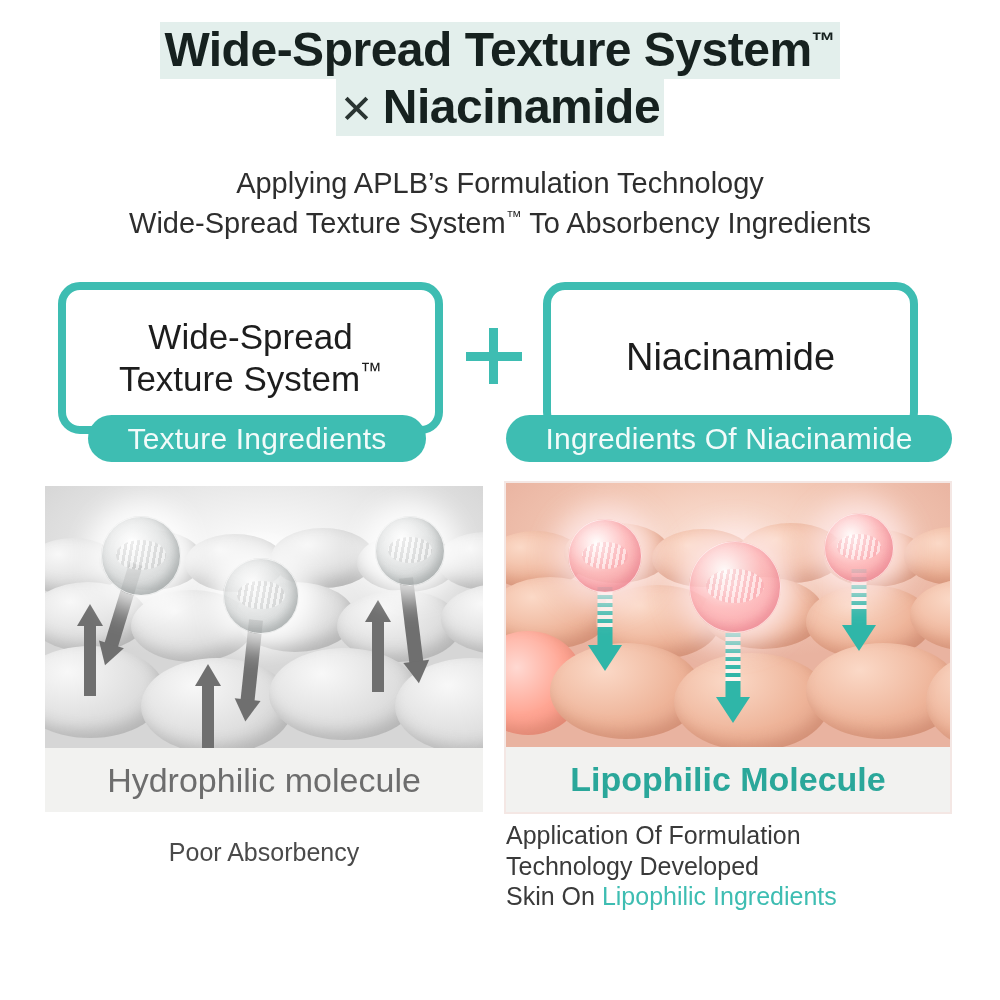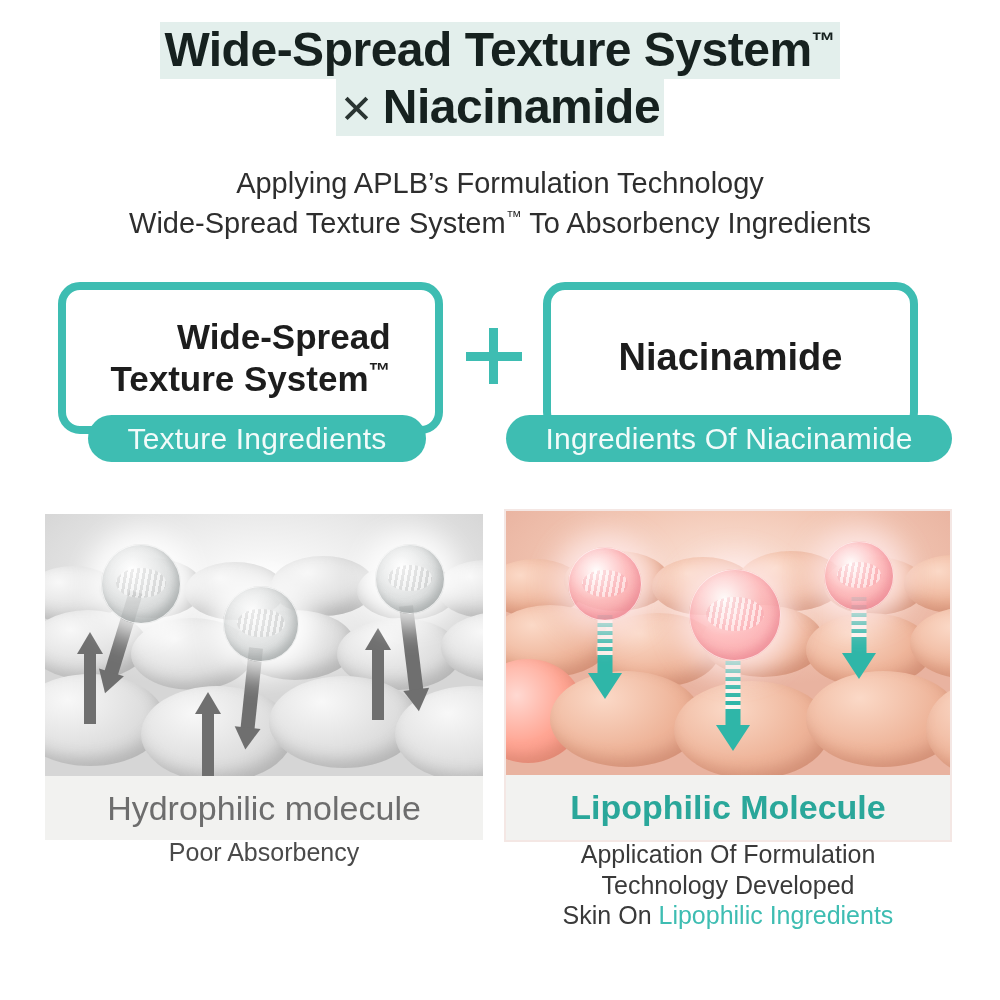--- a/index.html
+++ b/index.html
@@ -60,22 +60,22 @@
     border:8px solid #3ebdb2;
     border-radius:22px;
     background:#ffffff;
     box-sizing:border-box;
     display:flex;align-items:center;justify-content:center;
   }
   .fbox-left{left:58px;top:0px;width:385px;height:152px;}
   .fbox-right{left:543px;top:0px;width:375px;height:152px;}
 
   .fbox-title{
-    text-align:right;
-    font-weight:bold;
+    text-align:center;
+    font-weight:normal;
     color:#1d1d1d;
     line-height:1.2;
   }
   .fbox-left .fbox-title{font-size:35px;}
   .fbox-right .fbox-title{font-size:38px;}
   .fbox-title .tmb{font-size:22px;vertical-align:super;}
 
   .pill{
     position:absolute;
     background:#3ebdb2;
@@ -93,21 +93,21 @@
   .plus{
     position:absolute;left:466px;top:328px;width:56px;height:56px;
   }
   .plus:before,.plus:after{
     content:"";position:absolute;background:#3ebdb2;
   }
   .plus:before{left:0;top:24px;width:56px;height:9px;}
   .plus:after{left:23px;top:0;width:9px;height:56px;}
 
   
-  .panel{position:absolute;overflow:hidden;margin-top:28px;}
+  .panel{position:absolute;overflow:hidden;}
   .panel-left{left:45px;top:486px;width:438px;height:326px;background:#f2f2f0;}
   .panel-right{left:506px;top:483px;width:444px;height:329px;background:#f2f2f0;
                box-shadow:0 0 0 2px #f4e7e4;}
 
   .art{position:absolute;left:0;top:0;width:100%;height:260px;overflow:hidden;}
   .panel-left .art{height:262px;background:
       radial-gradient(ellipse 60% 45% at 50% 24%, #fdfdfd 0%, #e9e9e9 55%, #d6d6d6 100%);}
   .panel-right .art{height:264px;background:
       radial-gradient(ellipse 60% 45% at 50% 22%, #fbe3d8 0%, #f2c6b3 58%, #e9b3a0 100%);}
 
@@ -172,22 +172,22 @@
   .panel-left .cap{height:64px;background:#f2f2f0;color:#6d6d6d;font-weight:400;}
   .panel-right .cap{height:65px;background:#f2f2f0;color:#2aa79a;font-weight:bold;}
   .teal-rule{position:absolute;left:0;top:264px;width:100%;height:4px;background:#39b7ab;}
 
   
   .note-left{
     position:absolute;left:45px;top:838px;width:438px;text-align:center;
     font-size:25px;color:#4a4a4a;font-weight:300;
   }
   .note-right{
-    position:absolute;left:506px;top:820px;width:444px;text-align:center;
-    font-size:25px;line-height:1.22;color:#3a3a3a;font-weight:400;margin-top:19px;
+    position:absolute;left:506px;top:820px;width:444px;
+    font-size:25px;line-height:1.22;color:#3a3a3a;font-weight:400;
   }
   .note-right .teal{color:#3ebdb2;}
 
   
   .bottom-line{
     position:absolute;left:0;top:920px;width:1000px;text-align:center;
     font-size:42px;color:#111111;font-weight:400;white-space:nowrap;
   }
   .bottom-line b{font-weight:bold;}
 </style>

